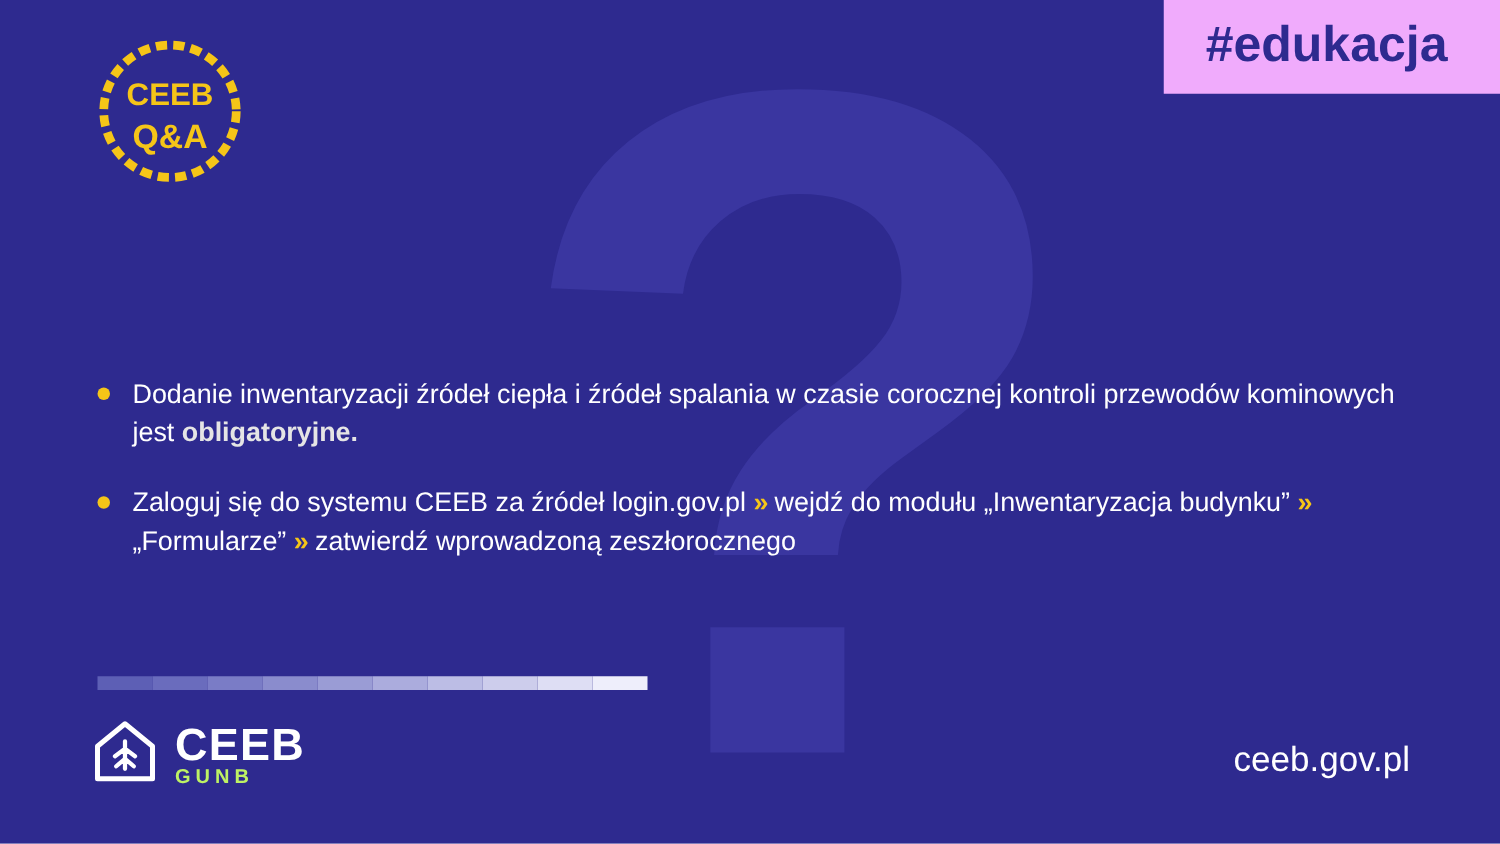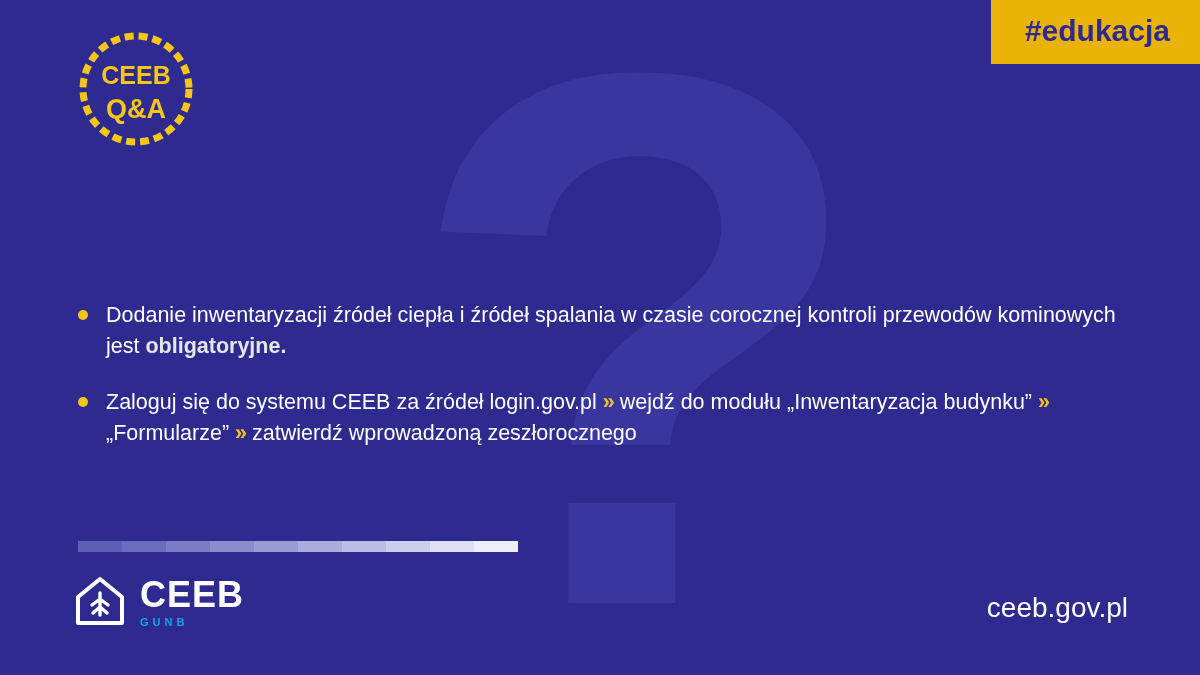--- a/index.html
+++ b/index.html
@@ -26,25 +26,25 @@
     color: #3a36a0;
     font-family: "Liberation Sans", sans-serif;
     user-select: none;
     z-index: 0;
   }
   
   .hashtag {
     position: absolute;
     top: 0;
     right: 0;
-    background: #eab308;
+    background: #f0abfc;
     color: #2e2a8f;
-    font-size: 30px;
-    font-weight: bold;
-    padding: 14px 30px 16px 34px;
+    font-size: 40px;
+    font-weight: bold;
+    padding: 14px 42px 16px 34px;
     z-index: 5;
   }
   
   .badge {
     position: absolute;
     left: 72px;
     top: 30px;
     width: 128px;
     height: 118px;
     z-index: 5;
@@ -120,23 +120,23 @@
   .logo-text {
     color: #ffffff;
     font-weight: bold;
     line-height: 1;
   }
   .logo-main {
     font-size: 36px;
     letter-spacing: 1px;
   }
   .logo-sub {
-    font-size: 11px;
+    font-size: 16px;
     letter-spacing: 4px;
-    color: #0ea5e9;
+    color: #bef264;
     margin-top: 4px;
   }
   .site {
     position: absolute;
     right: 72px;
     top: 592px;
     color: #ffffff;
     font-size: 28px;
     z-index: 3;
   }

